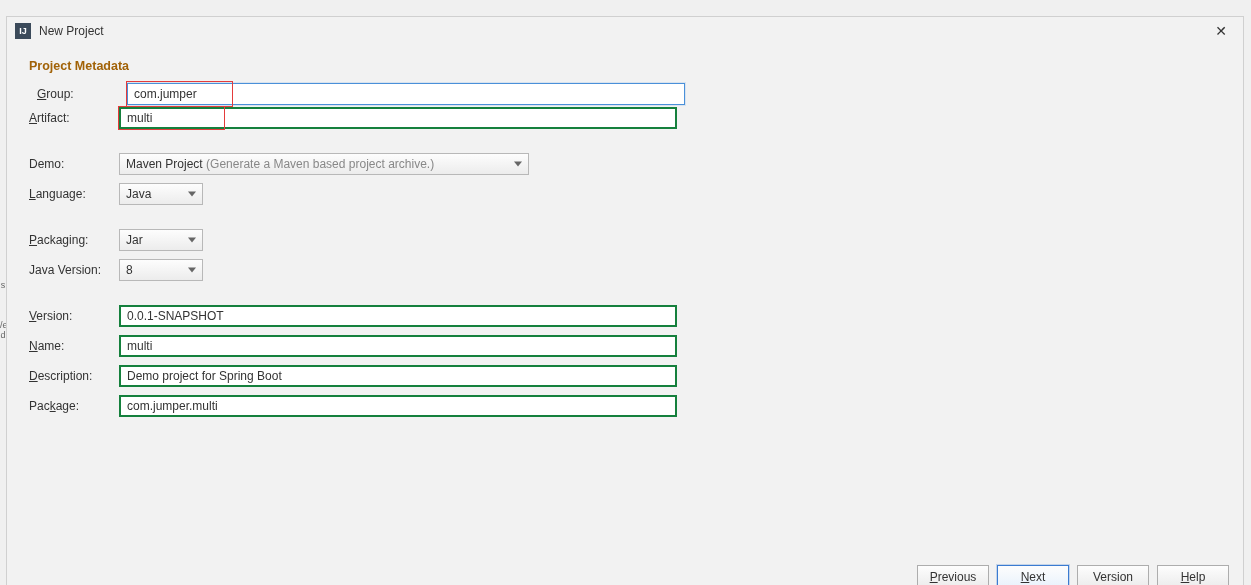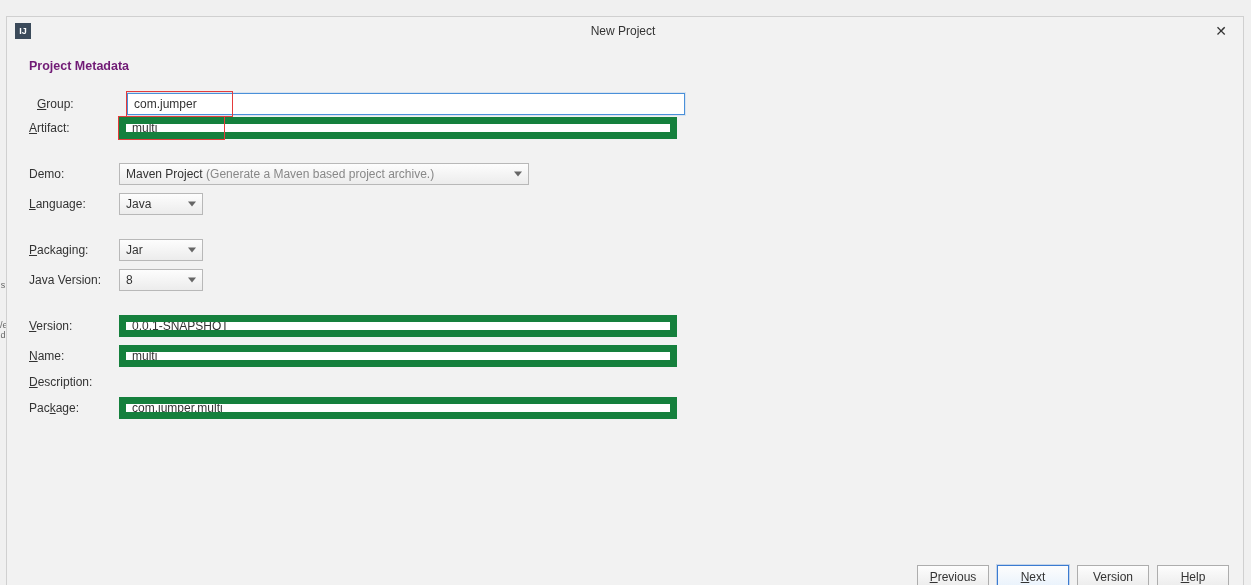--- a/index.html
+++ b/index.html
@@ -37,56 +37,55 @@
     align-items: center;
     justify-content: center;
     color: #fff;
     font-size: 9px;
     font-weight: bold;
     margin-right: 8px;
   }
   .titlebar .title {
     flex: 1;
     color: #333;
-    text-align: center;
   }
   .titlebar .close {
     width: 28px;
     height: 22px;
     display: flex;
     align-items: center;
     justify-content: center;
     cursor: pointer;
     font-size: 14px;
     color: #333;
   }
   .content {
     padding: 14px 22px 0 22px;
   }
   .section-title {
     font-weight: bold;
-    color: #701a75;
+    color: #a16207;
     font-size: 12.5px;
-    margin-bottom: 20px;
+    margin-bottom: 10px;
   }
   .form-row {
     display: flex;
     align-items: center;
     margin-bottom: 8px;
   }
   .form-row.first-group { margin-bottom: 2px; margin-left: 8px; }
   .form-row .label {
     width: 90px;
     color: #333;
   }
   .underline-first { text-decoration: underline; text-decoration-color: #333; }
   .group-gap { height: 16px; }
   .text-input {
     height: 22px;
-    border: 7px solid #15803d;
+    border: 2px solid #15803d;
     background: #fff;
     padding: 0 6px;
     font-family: inherit;
     font-size: 12px;
     color: #333;
     outline: none;
   }
   .text-input.wide { width: 558px; }
   .text-input.focus-blue {
     border: 1px solid #4a90d9;
@@ -235,20 +234,21 @@
       <input class="text-input wide" value="0.0.1-SNAPSHOT" style="">
     </div>
 
     <div class="form-row">
       <div class="label"><span class="underline-first">N</span>ame:</div>
       <input class="text-input wide" value="multi" style="">
     </div>
 
     <div class="form-row">
       <div class="label"><span class="underline-first">D</span>escription:</div>
+      <input class="text-input wide" value="Demo project for Spring Boot" style="">
     </div>
 
     <div class="form-row">
       <div class="label">Pac<span class="underline-first">k</span>age:</div>
       <input class="text-input wide" value="com.jumper.multi" style="">
     </div>
 
   </div>
 
   <div class="button-bar">

